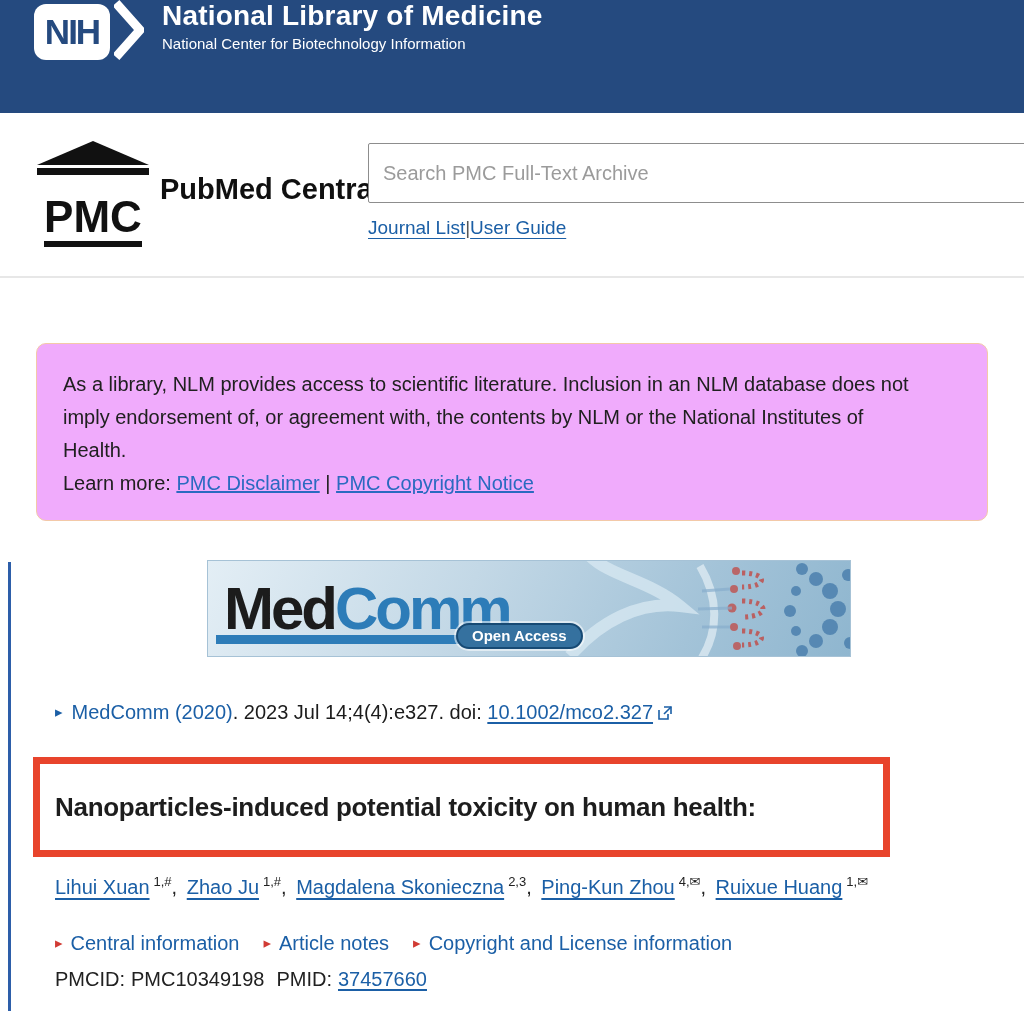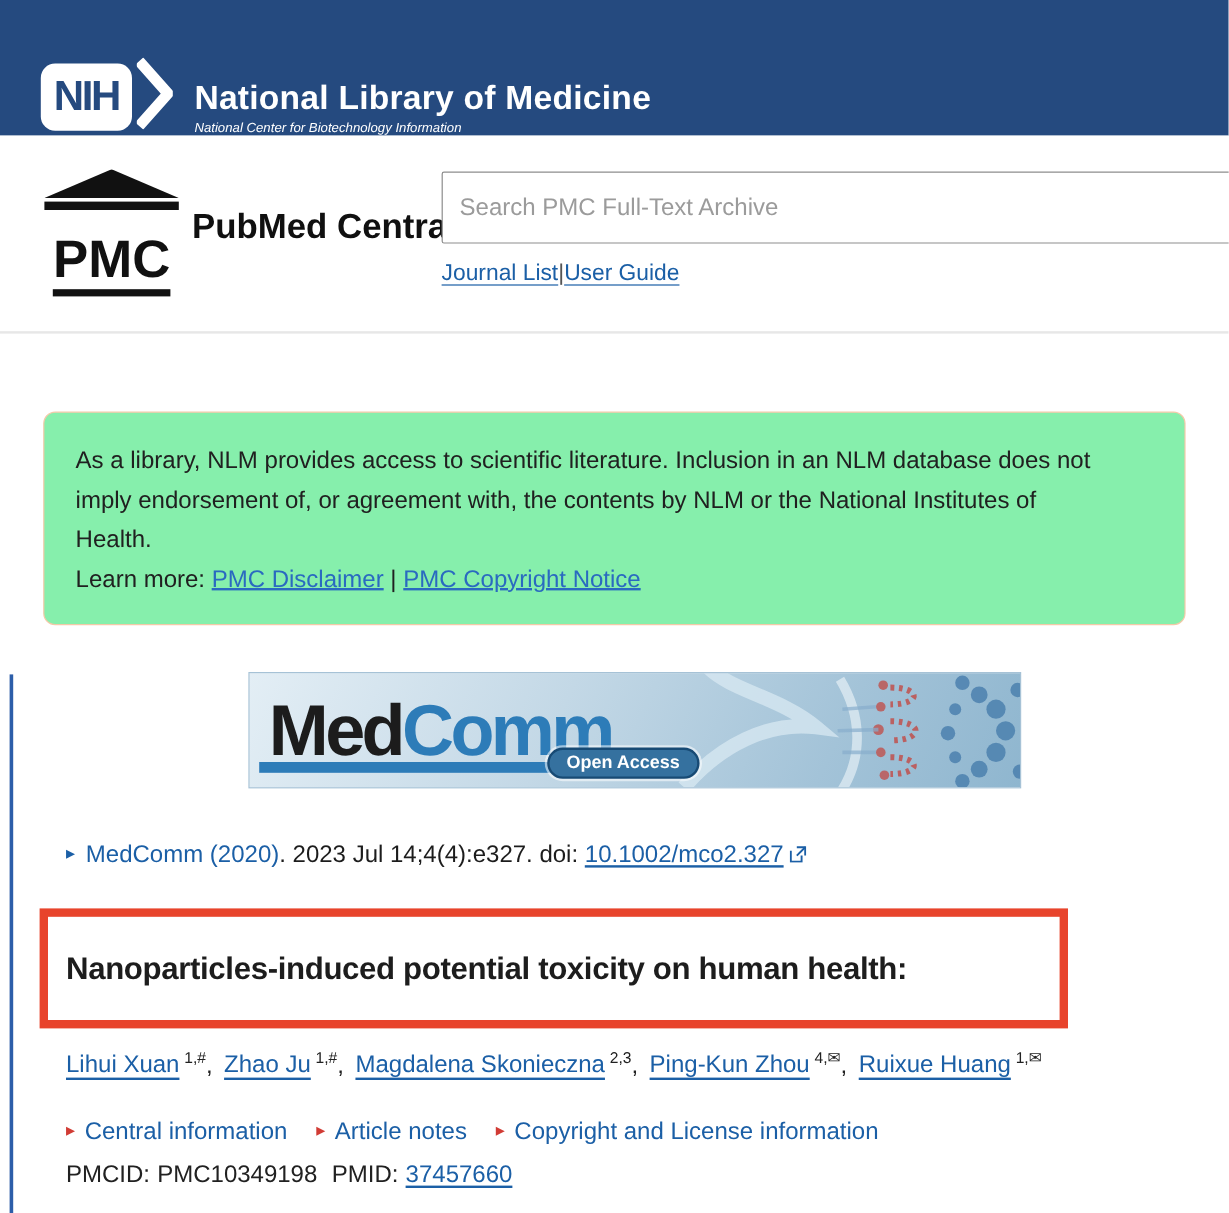--- a/index.html
+++ b/index.html
@@ -1,28 +1,28 @@
 <!DOCTYPE html>
 <html><head>
 <meta charset="utf-8">
 <style>
   * { margin:0; padding:0; box-sizing:border-box; }
   body { background:#fff; font-family:"Liberation Sans", sans-serif; }
   #root { position:relative; width:1024px; height:1011px; background:#fff; overflow:hidden; }
 
   
   .top-header { position:absolute; top:0; left:0; width:1024px; height:113px;
-    background:#254a7f; display:flex; align-items:flex-end; padding-left:34px; gap:10px; }
+    background:#254a7f; display:flex; align-items:flex-start; padding-left:34px; gap:10px; }
   .nih-logo-wrap { display:flex; align-items:center; gap:4px; }
   .nih-box { width:76px; height:56px; background:#fff; border-radius:12px;
     display:flex; align-items:center; justify-content:center;
     font-weight:bold; font-size:35px; color:#254a7f; letter-spacing:-2px; }
   .header-titles { color:#fff; margin-left:8px; }
   .header-title { font-size:28px; font-weight:bold; letter-spacing:0.2px; }
-  .header-subtitle { font-size:11px; font-style:italic; margin-top:3px; }
+  .header-subtitle { font-size:15px; margin-top:3px; }
 
   
   .pmc-row { position:absolute; top:113px; left:0; width:1024px; height:165px;
     background:#fff; border-bottom:2px solid #e7e7e7; }
   .pmc-logo { position:absolute; left:34px; top:28px; width:118px; text-align:center; cursor:pointer; }
   .temple-roof { width:112px; height:24px; background:#111; margin:0 auto;
     clip-path:polygon(50% 0, 100% 100%, 0 100%); }
   .temple-bar { width:112px; height:7px; background:#111; margin:3px auto 0; }
   .pmc-acronym { display:inline-block; font-size:44px; font-weight:900; color:#111;
     line-height:1.05; border-bottom:6px solid #111; padding-bottom:1px; letter-spacing:0px;margin-top:19px; }
@@ -34,21 +34,21 @@
     color:#333; font-family:"Liberation Sans", sans-serif; outline:none; }
   .search-input::placeholder { color:#9b9b9b; }
   .pmc-links { position:absolute; left:368px; top:104px; font-size:19px; display:flex;
     align-items:flex-start; gap:0; }
   .pmc-links a { color:#1b5fa6; text-decoration:underline; text-underline-offset:4px; cursor:pointer; }
   .pmc-links .sep { color:#555; text-decoration:none; }
 
   
   .notice { position:absolute; left:36px; top:343px; width:952px;
     border:1.5px solid #f3c9a8; border-radius:10px; padding:24px 26px 20px;
-    font-size:20px; line-height:33px; color:#202020; background:#86efac; }
+    font-size:20px; line-height:33px; color:#202020; background:#f0abfc; }
   .notice a { color:#2a6ac0; text-decoration:underline; cursor:pointer; }
   .notice .sep { color:#202020; }
 
   
   .article-left-bar { position:absolute; left:8px; top:562px; width:3px; height:449px; background:#2d5ea9; }
 
   
   .banner { position:absolute; left:207px; top:560px; width:644px; height:97px;
     background:linear-gradient(115deg,#e3eef5 0%,#c3d8e6 40%,#a3c3d8 75%,#8fb6cf 100%);
     border:1px solid #a6c2d6; overflow:hidden; cursor:pointer; }

